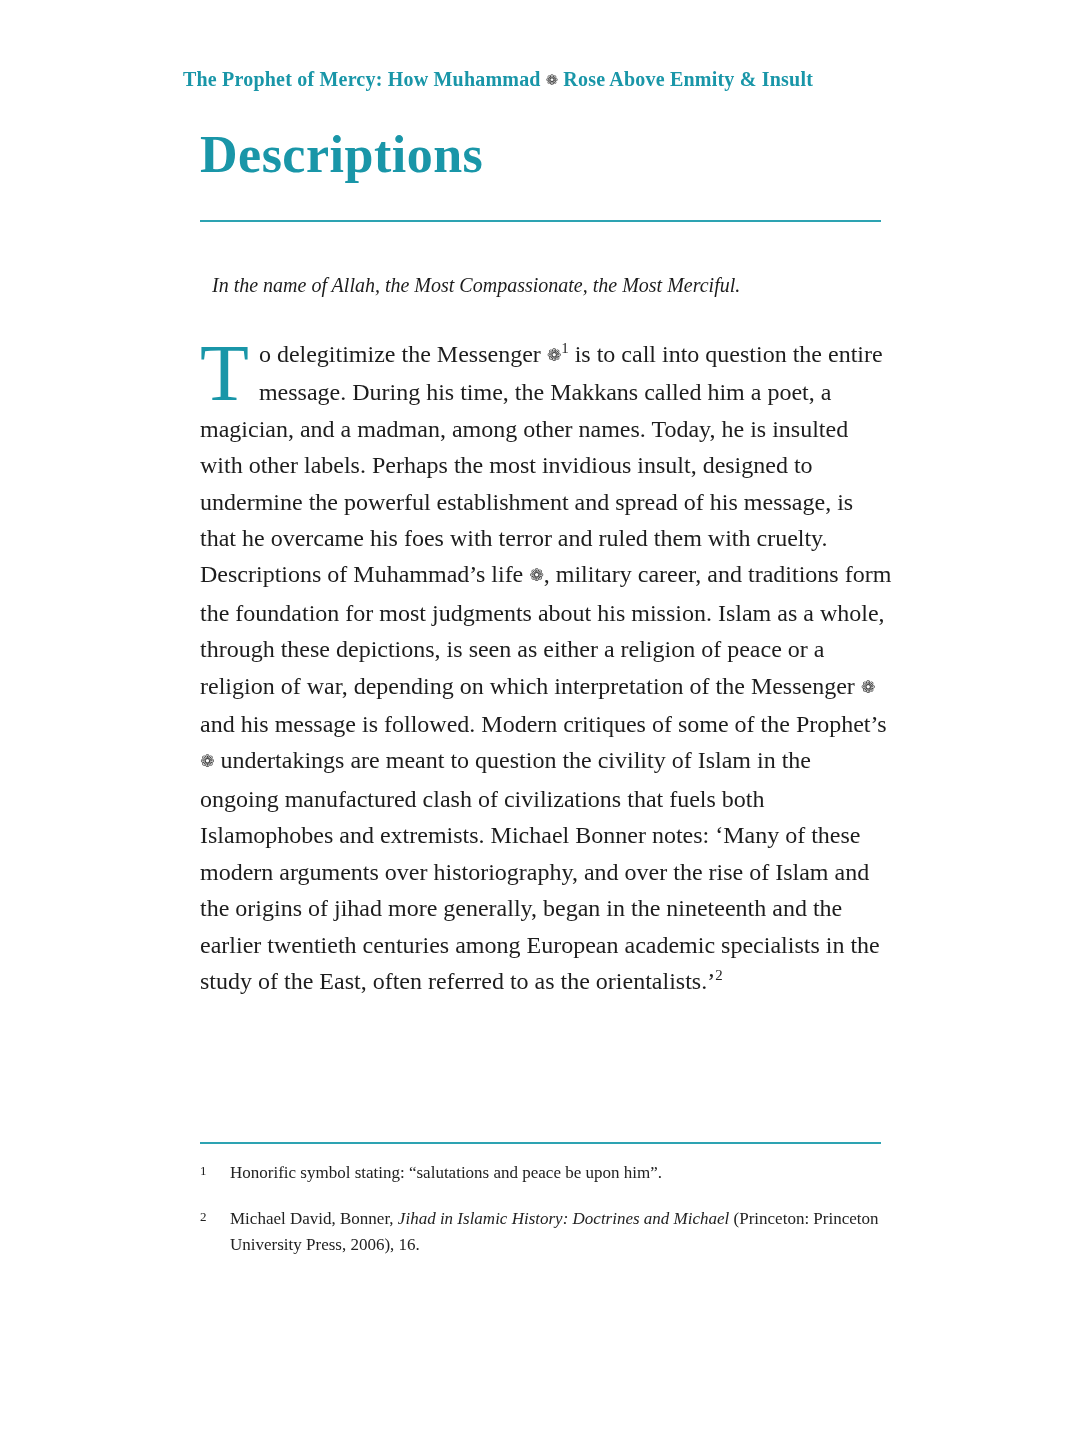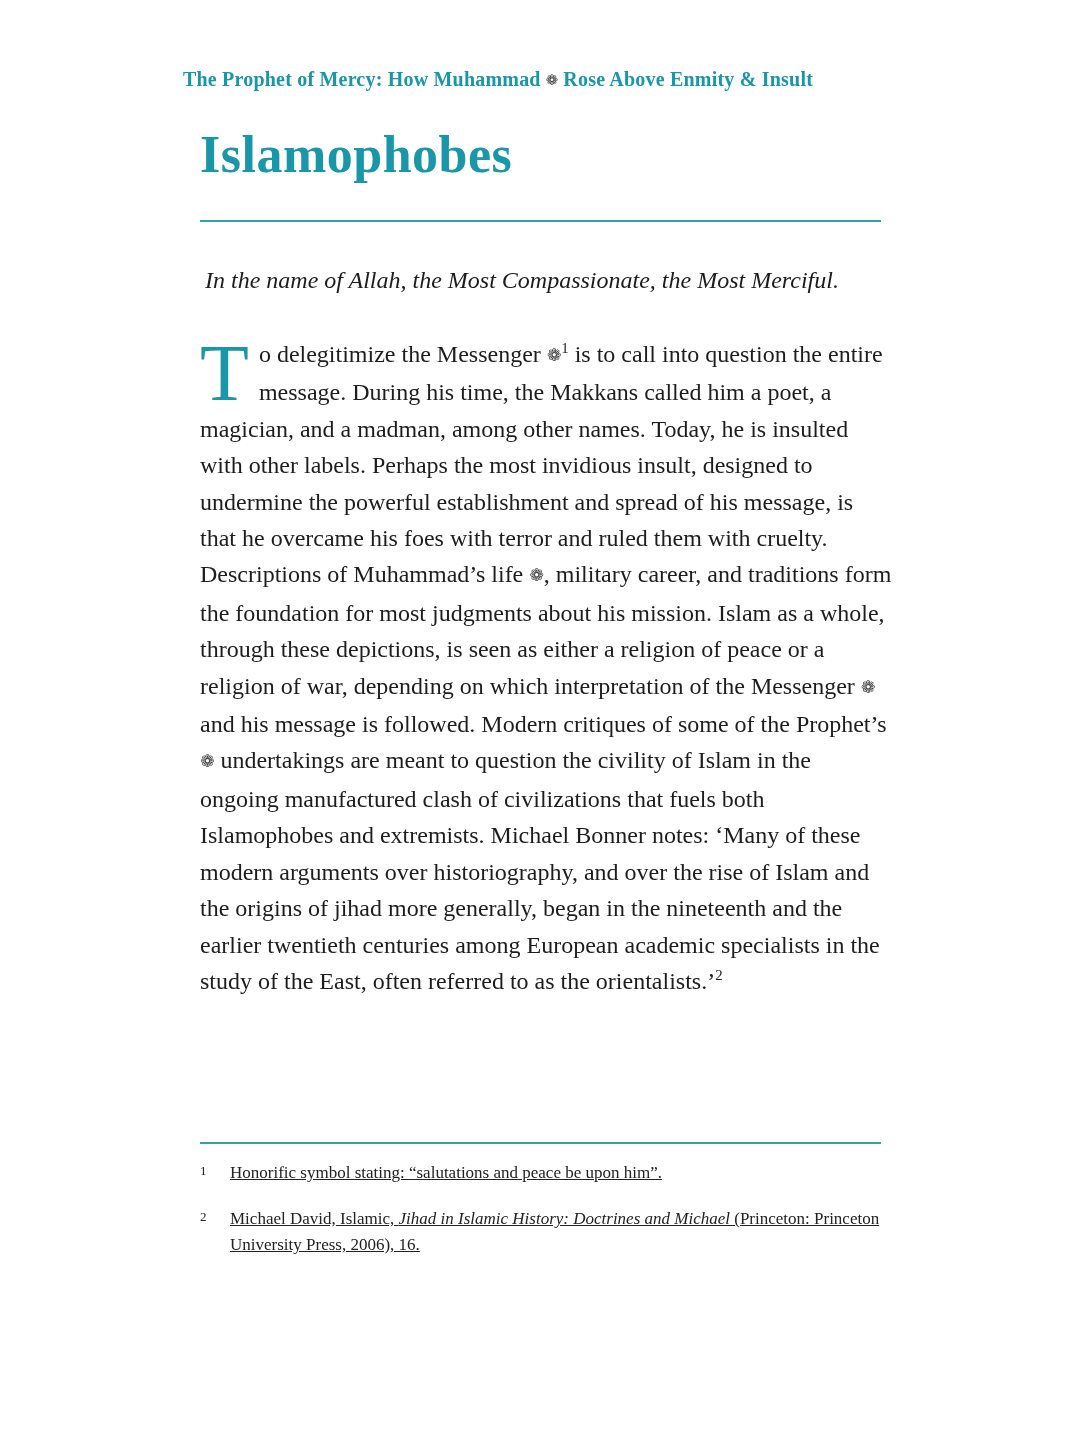--- a/index.html
+++ b/index.html
@@ -21,22 +21,22 @@
   .page-title{
     position:absolute;top:128px;left:200px;margin:0;
     font-size:52px;font-weight:bold;line-height:1.05;
     color:#1996a8;letter-spacing:0.5px;
   }
   .title-rule{
     position:absolute;top:220px;left:200px;width:681px;height:2px;
     background:#2da3b2;
   }
   .blessing{
-    position:absolute;top:260px;left:200px;width:692px;margin:5px;
-    font-style:italic;font-size:24px;line-height:1.3;
+    position:absolute;top:260px;left:200px;width:692px;margin:12px;
+    font-style:italic;font-size:20px;line-height:1.3;
     color:#1c1c1c;
   }
   .body-text{
     position:absolute;top:336px;left:200px;width:694px;
     font-size:24px;line-height:36.4px;
     text-align:left;color:#1d1d1d;
   }
   .dropcap{
     float:left;
     font-size:80px;line-height:62px;
@@ -63,57 +63,57 @@
   .footnote{
     display:flex;align-items:flex-start;
     margin-bottom:20px;
     font-size:17px;line-height:26px;color:#222222;
   }
   .fn-num{
     flex:0 0 30px;
     font-size:13px;line-height:20px;
     padding-top:1px;
   }
-  .fn-text{flex:1;text-decoration:underline;}
+  .fn-text{flex:1;}
   .italic{font-style:italic;}
   .ornament{
     position:absolute;top:1266px;left:50%;
     transform:translateX(-50%);
   }
   .ornament svg text{
     font-family:"Liberation Serif",serif;
     font-size:13px;font-weight:bold;
     letter-spacing:0.5px;
     fill:#1996a8;
   }
 </style>
 </head>
 <body>
 
 <div class="page">
 
   <div class="running-header"><span>The Prophet of Mercy: How Muhammad </span><span class="honorific">❁</span><span> Rose Above Enmity &amp; Insult</span></div>
 
-  <h1 class="page-title">Islamophobes</h1>
+  <h1 class="page-title">Descriptions</h1>
 
   <div class="title-rule"></div>
 
   <p class="blessing">In the name of Allah, the Most Compassionate, the Most Merciful.</p>
 
   <div class="body-text">
     <span class="dropcap">T</span><span><span>o delegitimize the Messenger </span><span class="honorific">❁</span><sup class="fn-ref">1</sup><span> is to call into question the entire message. During his time, the Makkans called him a poet, a magician, and a madman, among other names. Today, he is insulted with other labels. Perhaps the most invidious insult, designed to undermine the powerful establishment and spread of his message, is that he overcame his foes with terror and ruled them with cruelty. Descriptions of Muhammad’s life </span><span class="honorific">❁</span><span>, military career, and traditions form the foundation for most judgments about his mission. Islam as a whole, through these depictions, is seen as either a religion of peace or a religion of war, depending on which interpretation of the Messenger </span><span class="honorific">❁</span><span> and his message is followed. Modern critiques of some of the Prophet’s </span><span class="honorific">❁</span><span> undertakings are meant to question the civility of Islam in the ongoing manufactured clash of civilizations that fuels both Islamophobes and extremists. Michael Bonner notes: ‘Many of these modern arguments over historiography, and over the rise of Islam and the origins of jihad more generally, began in the nineteenth and the earlier twentieth centuries among European academic specialists in the study of the East, often referred to as the orientalists.’</span><sup class="fn-ref">2</sup></span>
   </div>
 
   <div class="foot-rule"></div>
 
   <div class="footnotes">
       <div class="footnote">
         <span class="fn-num">1</span>
         <span class="fn-text"><span>Honorific symbol stating: “salutations and peace be upon him”.</span></span>
       </div>
       <div class="footnote">
         <span class="fn-num">2</span>
-        <span class="fn-text"><span>Michael David, Islamic, </span><span class="italic">Jihad in Islamic History: Doctrines and Michael</span><span> (Princeton: Princeton University Press, 2006), 16.</span></span>
+        <span class="fn-text"><span>Michael David, Bonner, </span><span class="italic">Jihad in Islamic History: Doctrines and Michael</span><span> (Princeton: Princeton University Press, 2006), 16.</span></span>
       </div>
     </div>
 
 
 </div>
 
 </body></html>

